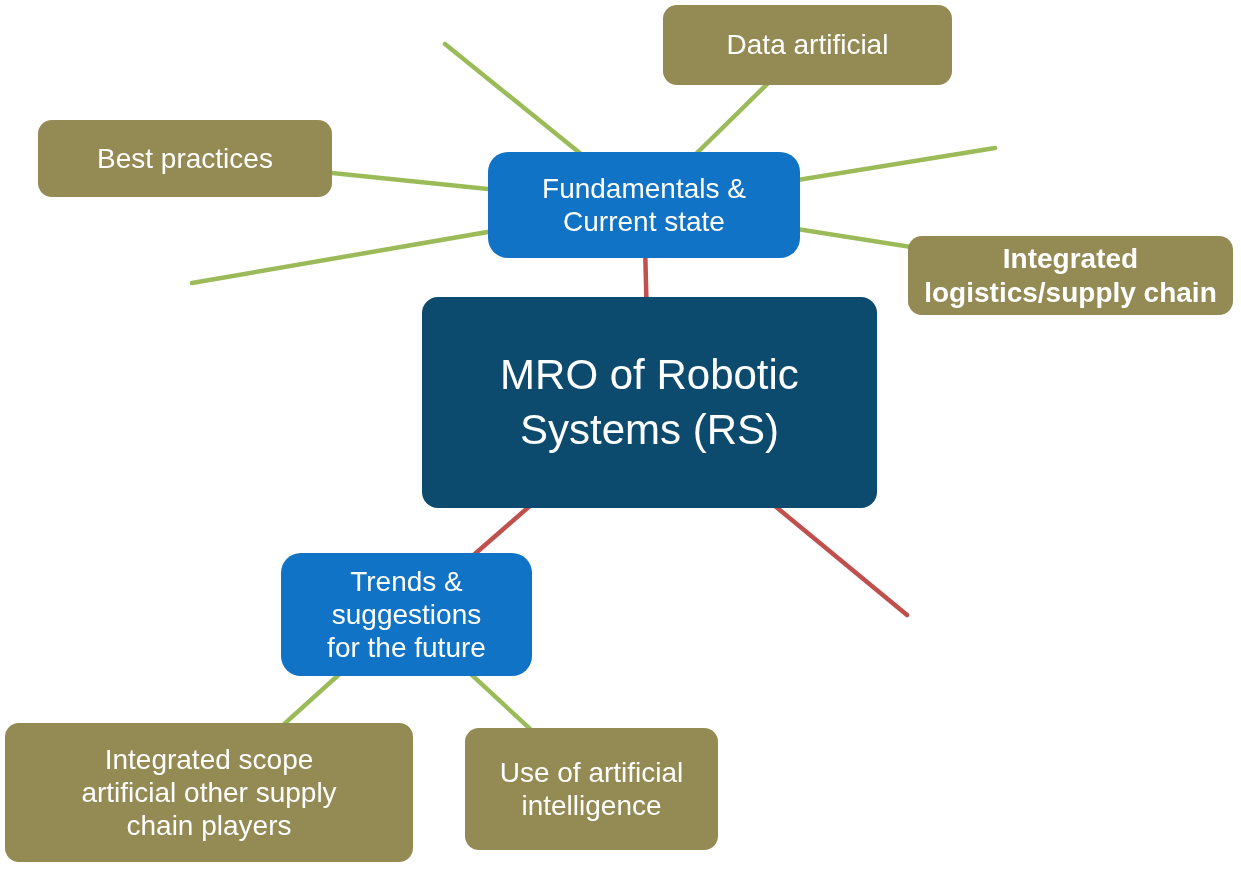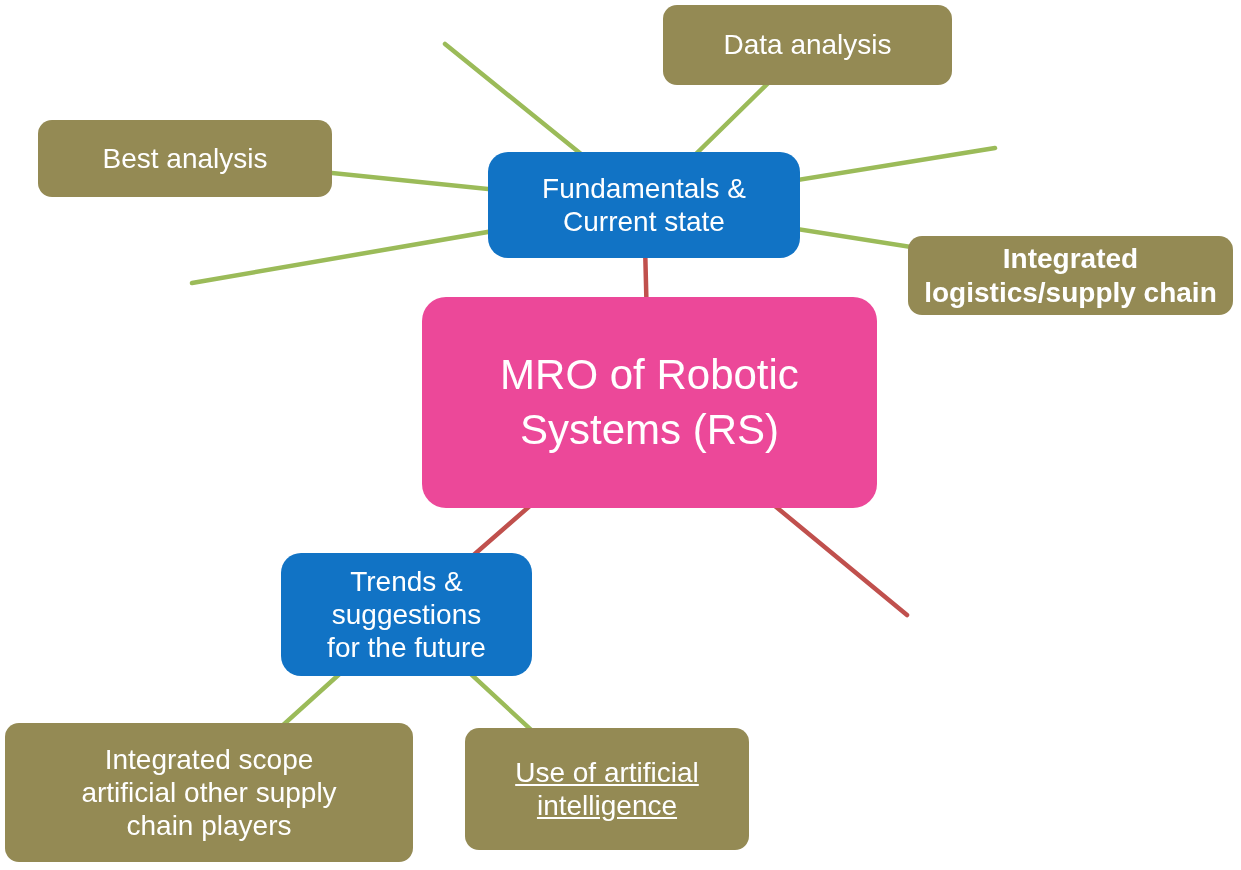--- a/index.html
+++ b/index.html
@@ -39,22 +39,22 @@
     background: #948a54;
     border-radius: 14px;
     font-size: 28px;
   }
   .node.blue {
     background: #1173c5;
     border-radius: 20px;
     font-size: 28px;
   }
   .node.red {
-    background: #ec4899;
-    border-radius: 24px;
+    background: #0c4a6e;
+    border-radius: 16px;
     font-size: 42px;
     line-height: 1.3;
   }
 </style>
 </head>
 <body>
 
 <div id="stage">
 
   <svg id="connector-layer" viewBox="0 0 1241 870" xmlns="http://www.w3.org/2000/svg">
@@ -65,23 +65,23 @@
     <line class="conn-green" x1="644" y1="205" x2="192" y2="283"></line>
     <line class="conn-green" x1="644" y1="205" x2="1070" y2="272"></line>
     <line class="conn-red" x1="649" y1="402" x2="644" y2="205"></line>
     <line class="conn-red" x1="649" y1="402" x2="406" y2="614"></line>
     <line class="conn-red" x1="649" y1="402" x2="907" y2="615"></line>
     <line class="conn-green" x1="406" y1="614" x2="209" y2="792"></line>
     <line class="conn-green" x1="406" y1="614" x2="595" y2="789"></line>
   </svg>
 
 
-  <div class="node olive" style="left:663px; top:5px;   width:289px; height:80px;">Data analysis</div>
+  <div class="node olive" style="left:663px; top:5px;   width:289px; height:80px;">Data artificial</div>
 
-  <div class="node olive" style="left:38px;  top:120px; width:294px; height:77px;">Best analysis</div>
+  <div class="node olive" style="left:38px;  top:120px; width:294px; height:77px;">Best practices</div>
 
 
 
   <div class="node olive" style="left:908px; top:236px; width:325px; height:79px;font-weight:bold;">Integrated
 logistics/supply chain</div>
 
   <div class="node blue" style="left:488px; top:152px; width:312px; height:106px;">Fundamentals &amp;
 Current state</div>
 
   <div class="node red" style="left:422px; top:297px; width:455px; height:211px;">MRO of Robotic
@@ -89,16 +89,16 @@
 
   <div class="node blue" style="left:281px; top:553px; width:251px; height:123px;">Trends &amp;
 suggestions
 for the future</div>
 
 
   <div class="node olive" style="left:5px;   top:723px; width:408px; height:139px;">Integrated scope
 artificial other supply
 chain players</div>
 
-  <div class="node olive" style="left:465px; top:728px; width:284px; height:122px;text-decoration:underline;">Use of artificial
+  <div class="node olive" style="left:465px; top:728px; width:253px; height:122px;">Use of artificial
 intelligence</div>
 
 </div>
 
 </body></html>

